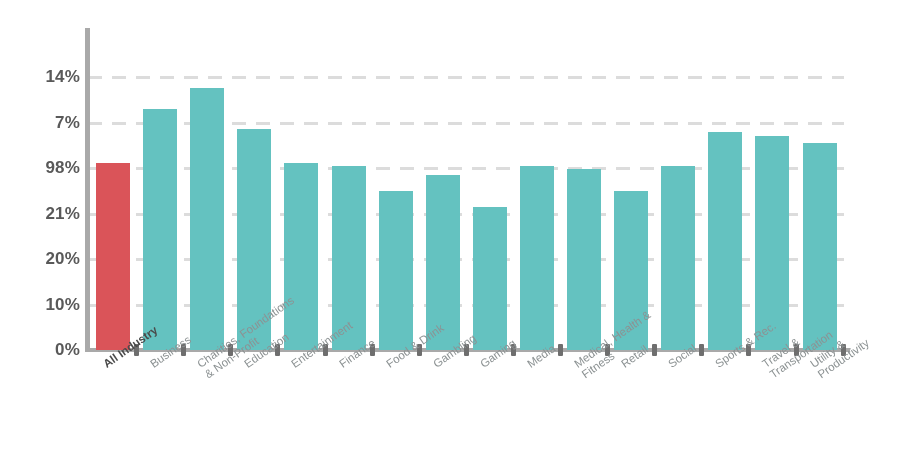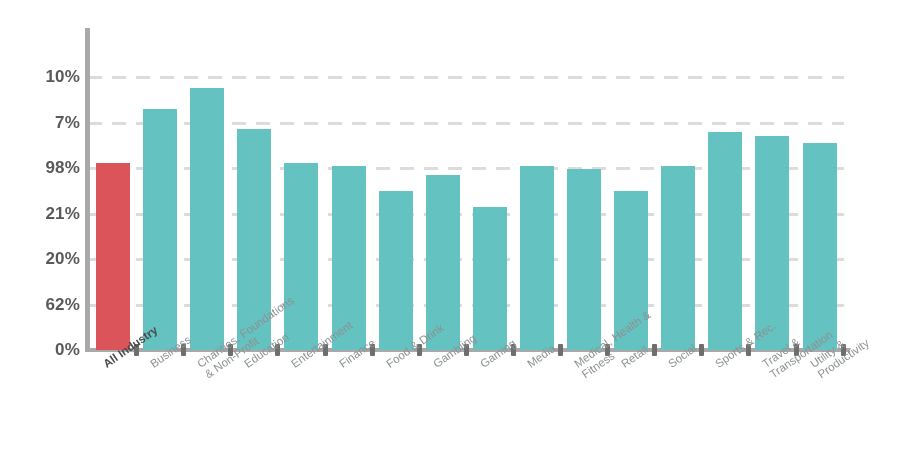--- a/index.html
+++ b/index.html
@@ -124,36 +124,36 @@
         <div class="gridline" style="top: 212.5px;"></div>
         <div class="gridline" style="top: 167px;"></div>
         <div class="gridline" style="top: 121.5px;"></div>
         <div class="gridline" style="top: 76px;"></div>
       </div>
     <div id="ylabels">
         <div class="y-tick-wrap" style="top: 350px;">
           <div class="y-tick-label">0%</div>
         </div>
         <div class="y-tick-wrap" style="top: 304.5px;">
-          <div class="y-tick-label">62%</div>
+          <div class="y-tick-label">10%</div>
         </div>
         <div class="y-tick-wrap" style="top: 259px;">
           <div class="y-tick-label">20%</div>
         </div>
         <div class="y-tick-wrap" style="top: 213.5px;">
           <div class="y-tick-label">21%</div>
         </div>
         <div class="y-tick-wrap" style="top: 168px;">
           <div class="y-tick-label">98%</div>
         </div>
         <div class="y-tick-wrap" style="top: 122.5px;">
           <div class="y-tick-label">7%</div>
         </div>
         <div class="y-tick-wrap" style="top: 77px;">
-          <div class="y-tick-label">10%</div>
+          <div class="y-tick-label">14%</div>
         </div>
       </div>
 
     <div class="y-axis-line"></div>
     <div class="x-axis-line"></div>
 
     <div id="bars">
         <div class="bar highlight" title="All Industry 41%" style="left: 96px; width: 34px; height: 186.55px;"></div>
         <div class="bar" title="Business 53%" style="left: 143.1px; width: 34px; height: 241.15px;"></div>
         <div class="bar" title="Charities, Foundations &amp; Non-Profit 57.5%" style="left: 190.2px; width: 34px; height: 261.625px;"></div>

